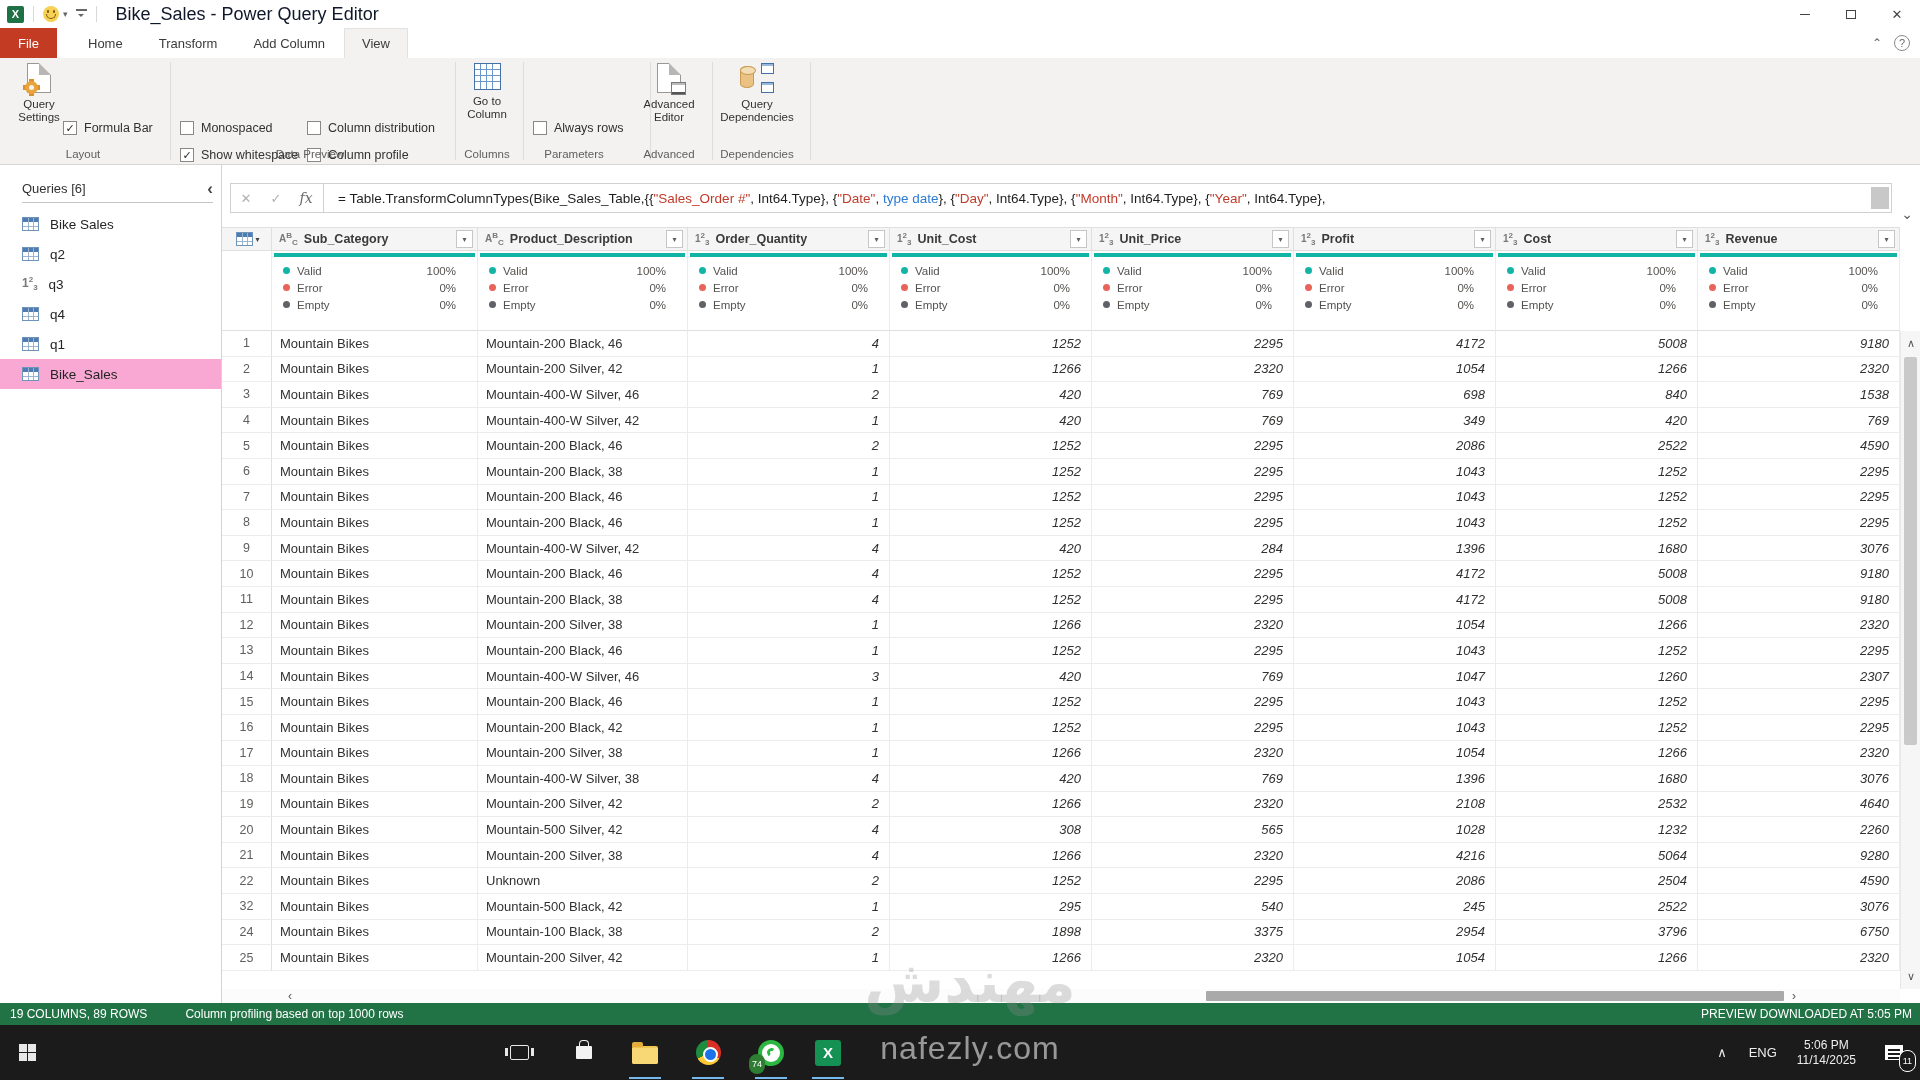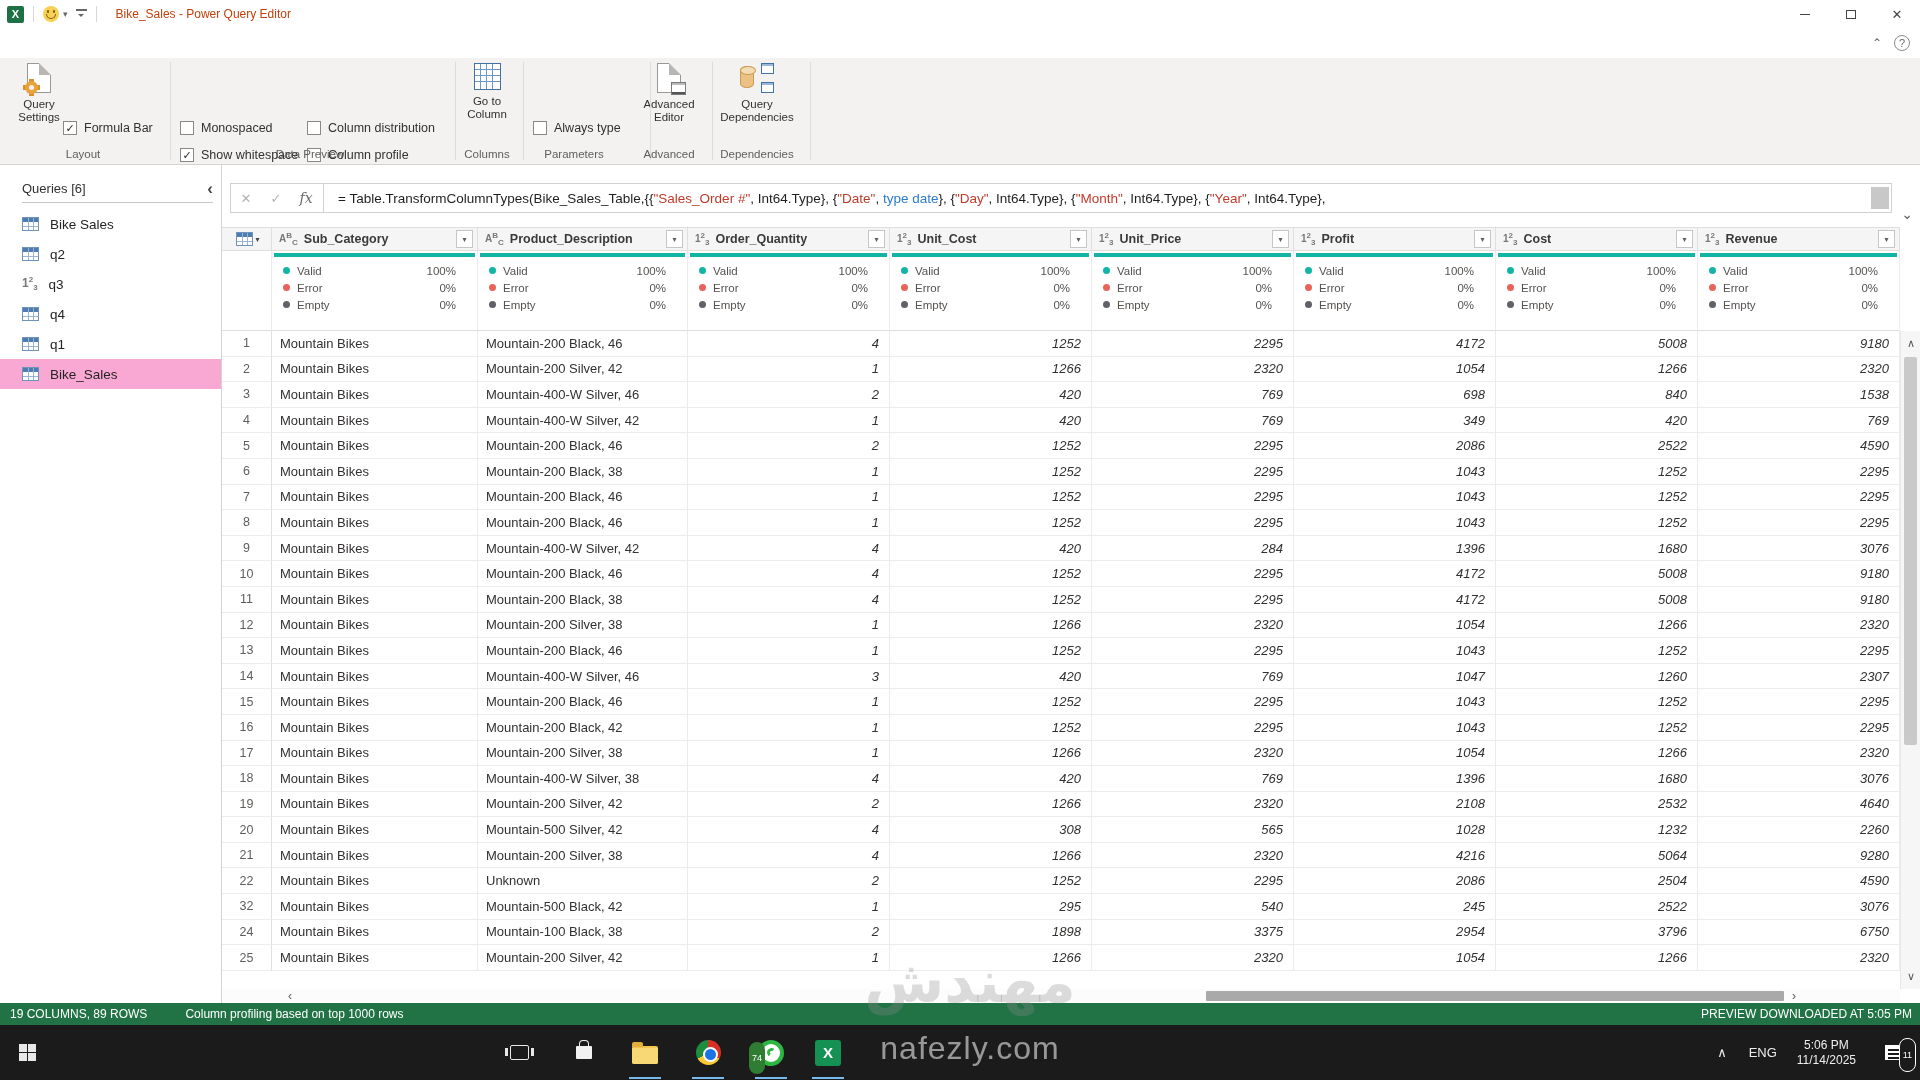--- a/index.html
+++ b/index.html
@@ -10,21 +10,21 @@
   .titlebar { position:absolute; left:0; top:0; width:1920px; height:28px; background:#fff; display:flex; align-items:center; }
   .xl-ico { width:17px; height:17px; background:#1e7145; color:#fff; font-weight:bold; font-size:11px; display:flex; align-items:center; justify-content:center; margin-left:7px; border-radius:2px; }
   .tb-sep { width:1px; height:16px; background:#d8d8d8; margin:0 9px; }
   .smiley { width:16px; height:16px; border-radius:50%; background:#f7d154; position:relative; }
   .smiley i { position:absolute; width:2px; height:3px; background:#7a5b12; top:4px; border-radius:1px; }
   .smiley i.l { left:4px; } .smiley i.r { right:4px; }
   .smiley u { position:absolute; left:3px; right:3px; bottom:3px; height:5px; border:1.5px solid #7a5b12; border-top:none; border-radius:0 0 8px 8px; }
   .qat-caret { font-size:9px; color:#666; margin:0 4px; }
   .qat-custom { width:11px; height:10px; border-top:2px solid #666; position:relative; margin-left:4px; }
   .qat-custom:after { content:""; position:absolute; left:2px; top:3px; border:3.5px solid transparent; border-top-color:#666; }
-  .tb-title { font-size:12px; color:#c2410c; margin-left:10px; }
+  .tb-title { font-size:18px; color:#0f172a; margin-left:10px; }
   .win-btns { margin-left:auto; display:flex; height:28px; }
   .win-btn { width:46px; height:28px; display:flex; align-items:center; justify-content:center; color:#444; font-size:13px; }
   .min-glyph { width:10px; height:1px; background:#444; display:block; }
   .max-glyph { width:10px; height:9px; border:1px solid #444; display:block; }
 
   
   .tabrow { position:absolute; left:0; top:28px; width:1920px; height:30px; background:#fff; display:flex; align-items:stretch; }
   .tab { display:flex; align-items:center; padding:0 17px; font-size:13px; color:#3b3b3b; margin-right:2px; }
   .tab.file { background:#c33b22; color:#fff; width:57px; justify-content:center; padding:0; margin-right:14px; }
   .tab.active { background:#f3f2f1; border:1px solid #e3e1df; border-bottom:none; }
@@ -135,21 +135,21 @@
   .storeico { width:16px; height:13px; background:#f2f2f2; position:relative; border-radius:1px; }
   .storeico:before { content:""; position:absolute; left:3px; top:-6px; width:8px; height:6px; border:1.5px solid #f2f2f2; border-bottom:none; border-radius:4px 4px 0 0; }
   .folder { width:26px; height:18px; background:#f3c64f; border-radius:2px; position:relative; margin-top:4px; }
   .folder:before { content:""; position:absolute; left:0; top:-4px; width:11px; height:5px; background:#e3ae3c; border-radius:2px 2px 0 0; }
   .folder:after { content:""; position:absolute; left:0; top:2px; right:0; bottom:0; background:#f8d775; border-radius:0 0 2px 2px; }
   .chrome { width:25px; height:25px; border-radius:50%; background:conic-gradient(#d93025 0 120deg,#fcc934 120deg 240deg,#1e8e3e 240deg 360deg); position:relative; }
   .chrome:after { content:""; position:absolute; left:7px; top:7px; width:11px; height:11px; background:#1a73e8; border:2px solid #fff; border-radius:50%; }
   .wa { width:26px; height:26px; border-radius:50%; background:#2bb741; position:relative; }
   .wa .inner { position:absolute; left:4px; top:4px; width:18px; height:18px; background:#fff; border-radius:50%; }
   .wa .ph { position:absolute; left:9px; top:8px; width:9px; height:9px; border:3px solid transparent; border-left-color:#2bb741; border-top-color:#2bb741; border-radius:50%; transform:rotate(-10deg); }
-  .badge { position:absolute; min-width:16px; height:16px; border-radius:8px; background:#2e7d32; color:#fff; font-size:9px; display:flex; align-items:center; justify-content:center; padding:16px 3px; }
+  .badge { position:absolute; min-width:16px; height:16px; border-radius:8px; background:#2e7d32; color:#fff; font-size:9px; display:flex; align-items:center; justify-content:center; padding:10px 3px; }
   .wa-badge { left:2px; bottom:6px; }
   .xlapp { width:26px; height:26px; background:#169154; border-radius:3px; color:#fff; font-weight:bold; font-size:15px; display:flex; align-items:center; justify-content:center; }
   .tray { position:absolute; right:0; top:0; height:55px; display:flex; align-items:center; color:#eee; }
   .tray-chev { font-size:13px; margin-right:22px; }
   .tray-eng { font-size:13px; margin-right:20px; }
   .clock { text-align:center; font-size:12px; line-height:15px; margin-right:18px; }
   .notif { position:relative; width:40px; height:55px; display:flex; align-items:center; justify-content:center; margin-right:6px; }
   .notif-ico { width:18px; height:15px; border:1.5px solid #fff; background:#fff; position:relative; }
   .notif-ico i { position:absolute; left:2px; right:2px; height:1.5px; background:#1b1b1b; }
   .notif-badge { right:-2px; bottom:8px; background:#1b1b1b; border:1.5px solid #fff; }
@@ -180,20 +180,27 @@
     <div class="win-btn">
         <span class="max-glyph"></span>
       </div>
     <div class="win-btn">
         <span>✕</span>
       </div>
   </div>
 </div>
 
 <div class="tabrow">
+  <div id="tabs" style="display:flex;align-items:stretch;">
+      <div class="tab file">File</div>
+      <div class="tab">Home</div>
+      <div class="tab">Transform</div>
+      <div class="tab">Add Column</div>
+      <div class="tab active">View</div>
+    </div>
   <div class="tabrow-right">
     <div class="rib-collapse">⌃</div>
     <div class="help-ico">?</div>
   </div>
 </div>
 
 <div class="ribbon">
   <div class="bigbtn" style="left:4px;top:5px;">
     <div class="ic page-ico">
         <span class="gearwrap">
@@ -227,21 +234,21 @@
   <label class="cb" style="left:307px;top:90px;">
       <span class="box"></span>
       <span>Column profile</span>
     </label>
   <div class="bigbtn" style="left:452px;top:5px;">
     <div class="ic grid-ico"></div>
     <div>Go to Column</div>
   </div>
   <label class="cb" style="left:533px;top:63px;">
       <span class="box"></span>
-      <span>Always type</span>
+      <span>Always rows</span>
     </label>
   <div class="bigbtn" style="left:634px;top:5px;">
     <div class="ic adv-ico"></div>
     <div>Advanced Editor</div>
   </div>
   <div class="bigbtn" style="left:717px;top:5px;width:80px;text-align:center;">
     <div class="ic dep-ico">
       <span class="dep-cyl"></span>
         <span class="dep-box dep-b1"></span>
         <span class="dep-box dep-b2"></span>

